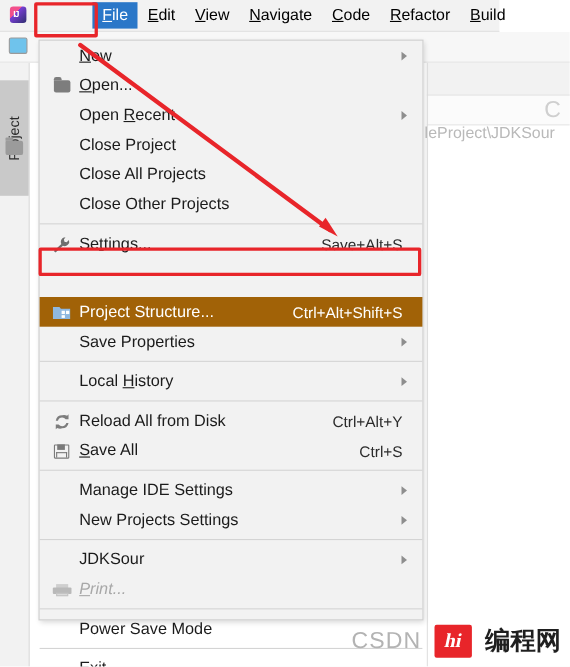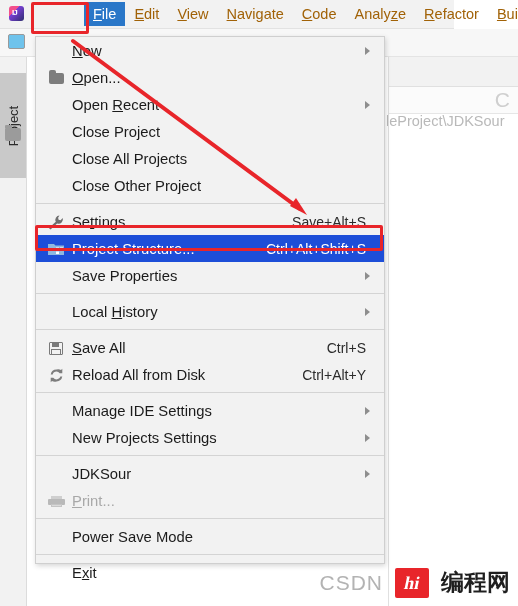--- a/index.html
+++ b/index.html
@@ -31,21 +31,21 @@
     position: absolute; left: 1px; top: 1px; width: 15px; height: 15px;
     border-radius: 3px;
     background: linear-gradient(135deg,#f24f8c 0%, #f24f8c 35%, #7a3fd6 36%, #2e2e6e 100%);
   }
   .app-logo .ij {
     position: absolute; left: 4px; top: 3px; color: #fff;
     font-size: 8px; font-weight: bold; letter-spacing: -1px;
     font-family: "Liberation Sans", sans-serif;
   }
   .menu-item {
-    font-size: 14.5px; color: #a16207; padding: 3px 9px;
+    font-size: 14.5px; color: #000000; padding: 3px 9px;
     white-space: nowrap; cursor: default; line-height: 18px;
   }
   .menu-item .mn { text-decoration: underline; }
   .menu-item.active {
     background: #2a77c8; color: #ffffff;
   }
 
   .toolbar-row {
     position: absolute; left: 0; top: 29px; width: 518px; height: 28px;
     background: #f7f7f7; border-bottom: 1px solid #e4e4e4;
@@ -127,24 +127,25 @@
     padding-right: 8px; white-space: nowrap;
   }
   .mrow .arrow {
     margin-left: auto; width: 0; height: 0;
     border-left: 5px solid #8e8e8e;
     border-top: 4px solid transparent;
     border-bottom: 4px solid transparent;
     margin-right: 4px;
   }
   .mrow.selected {
-    background: #1d4ed8;
+    background: #a16207;
+    margin-top: 35px;
   }
   .mrow.selected .label, .mrow.selected .accel { color: #ffffff; }
-  .mrow.disabled .label { color: #a8a8a8; }
+  .mrow.disabled .label { color: #a8a8a8; font-style: italic; }
   .msep {
     height: 1px; background: #d4d4d4; margin: 4px 0 4px 0;
   }
 
   
   .ic-folder {
     position:absolute; left:3px; top:4px; width:15px; height:11px;
     background:#7d7d7d; border-radius:0 2px 2px 2px;
   }
   .ic-folder:before{
@@ -256,21 +257,20 @@
     <div class="app-logo">
       <div class="sq"></div>
       <div class="ij">IJ</div>
     </div>
     <div id="menubar-items" style="display:flex;align-items:center;padding-left:48px;">
         <div class="menu-item active"><span class="mn">F</span>ile</div>
         <div class="menu-item"><span class="mn">E</span>dit</div>
         <div class="menu-item"><span class="mn">V</span>iew</div>
         <div class="menu-item"><span class="mn">N</span>avigate</div>
         <div class="menu-item"><span class="mn">C</span>ode</div>
-        <div class="menu-item">Analy<span class="mn">z</span>e</div>
         <div class="menu-item"><span class="mn">R</span>efactor</div>
         <div class="menu-item"><span class="mn">B</span>uild</div>
       </div>
   </div>
 
   <div class="dropdown" id="file-dropdown">
       <div class="mrow">
         <span class="icon"></span>
         <span class="label"><span class="mn">N</span>ew</span>
         <span class="arrow"></span>
@@ -289,21 +289,21 @@
       <div class="mrow">
         <span class="icon"></span>
         <span class="label">Close Project</span>
       </div>
       <div class="mrow">
         <span class="icon"></span>
         <span class="label">Close All Projects</span>
       </div>
       <div class="mrow">
         <span class="icon"></span>
-        <span class="label">Close Other Project</span>
+        <span class="label">Close Other Projects</span>
       </div>
       <div class="msep"></div>
       <div class="mrow has-accel">
         <span class="icon">
           <svg class="ic-wrench" viewBox="0 0 17 15">
             <path d="M11.5 0.6a4.2 4.2 0 0 0-3.7 6.2L0.9 13.1l1.6 1.5 6.6-6.2a4.2 4.2 0 0 0 5.6-5.3l-2.1 2.1-2-0.5-0.5-2z" fill="#6f6f6f"></path>
           </svg>
         </span>
         <span class="label">Se<span class="mn">t</span>tings...</span>
         <span class="accel">Save+Alt+S</span>
@@ -327,34 +327,34 @@
       </div>
       <div class="msep"></div>
       <div class="mrow">
         <span class="icon"></span>
         <span class="label">Local <span class="mn">H</span>istory</span>
         <span class="arrow"></span>
       </div>
       <div class="msep"></div>
       <div class="mrow has-accel">
         <span class="icon">
-          <span class="ic-save"></span>
-        </span>
-        <span class="label"><span class="mn">S</span>ave All</span>
-        <span class="accel">Ctrl+S</span>
-      </div>
-      <div class="mrow has-accel">
-        <span class="icon">
           <svg class="ic-reload" viewBox="0 0 15 15">
             <path d="M7.5 1.6A5.9 5.9 0 0 0 1.7 6.4h2A4 4 0 0 1 7.5 3.6a4 4 0 0 1 3.2 1.6l-2 0h4.6V0.7l-1.3 1.3A5.9 5.9 0 0 0 7.5 1.6z" fill="#7d7d7d"></path>
             <path d="M7.5 13.4a5.9 5.9 0 0 0 5.8-4.8h-2a4 4 0 0 1-3.8 2.8 4 4 0 0 1-3.2-1.6l2 0H1.7v4.5L3 13a5.9 5.9 0 0 0 4.5 0.4z" fill="#7d7d7d"></path>
           </svg>
         </span>
         <span class="label">Reload All from Disk</span>
         <span class="accel">Ctrl+Alt+Y</span>
+      </div>
+      <div class="mrow has-accel">
+        <span class="icon">
+          <span class="ic-save"></span>
+        </span>
+        <span class="label"><span class="mn">S</span>ave All</span>
+        <span class="accel">Ctrl+S</span>
       </div>
       <div class="msep"></div>
       <div class="mrow">
         <span class="icon"></span>
         <span class="label">Manage IDE Settings</span>
         <span class="arrow"></span>
       </div>
       <div class="mrow">
         <span class="icon"></span>
         <span class="label">New Projects Settings</span>

